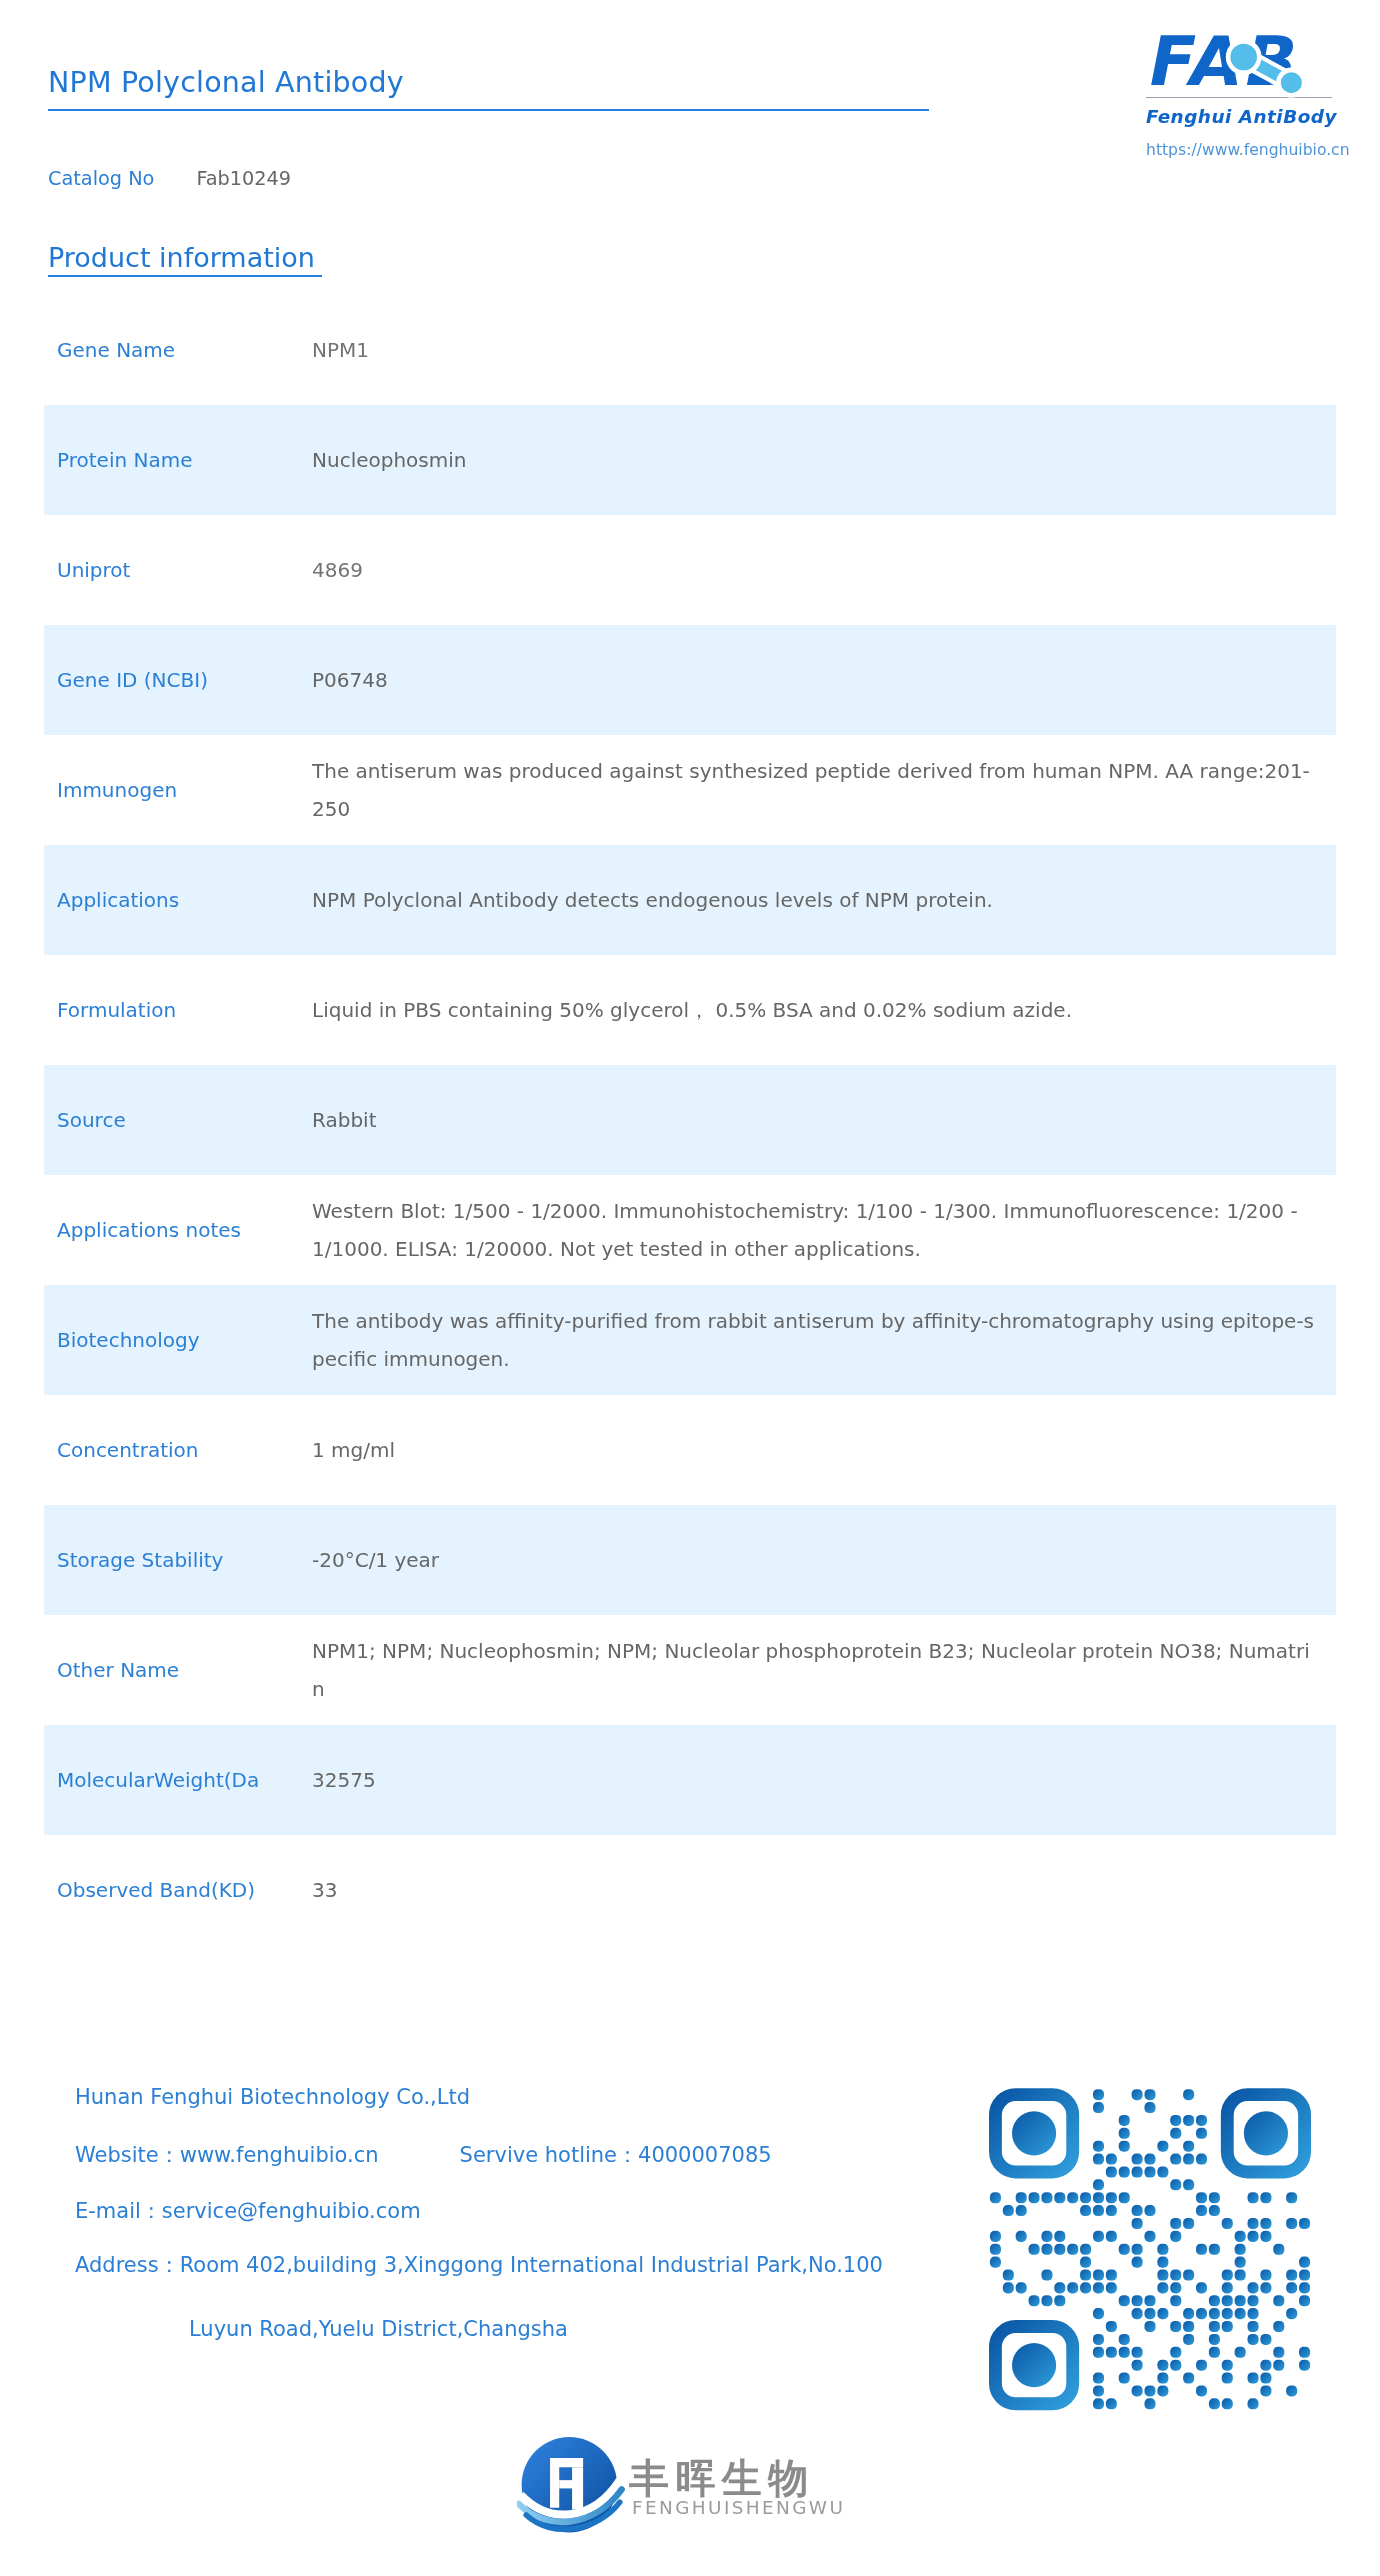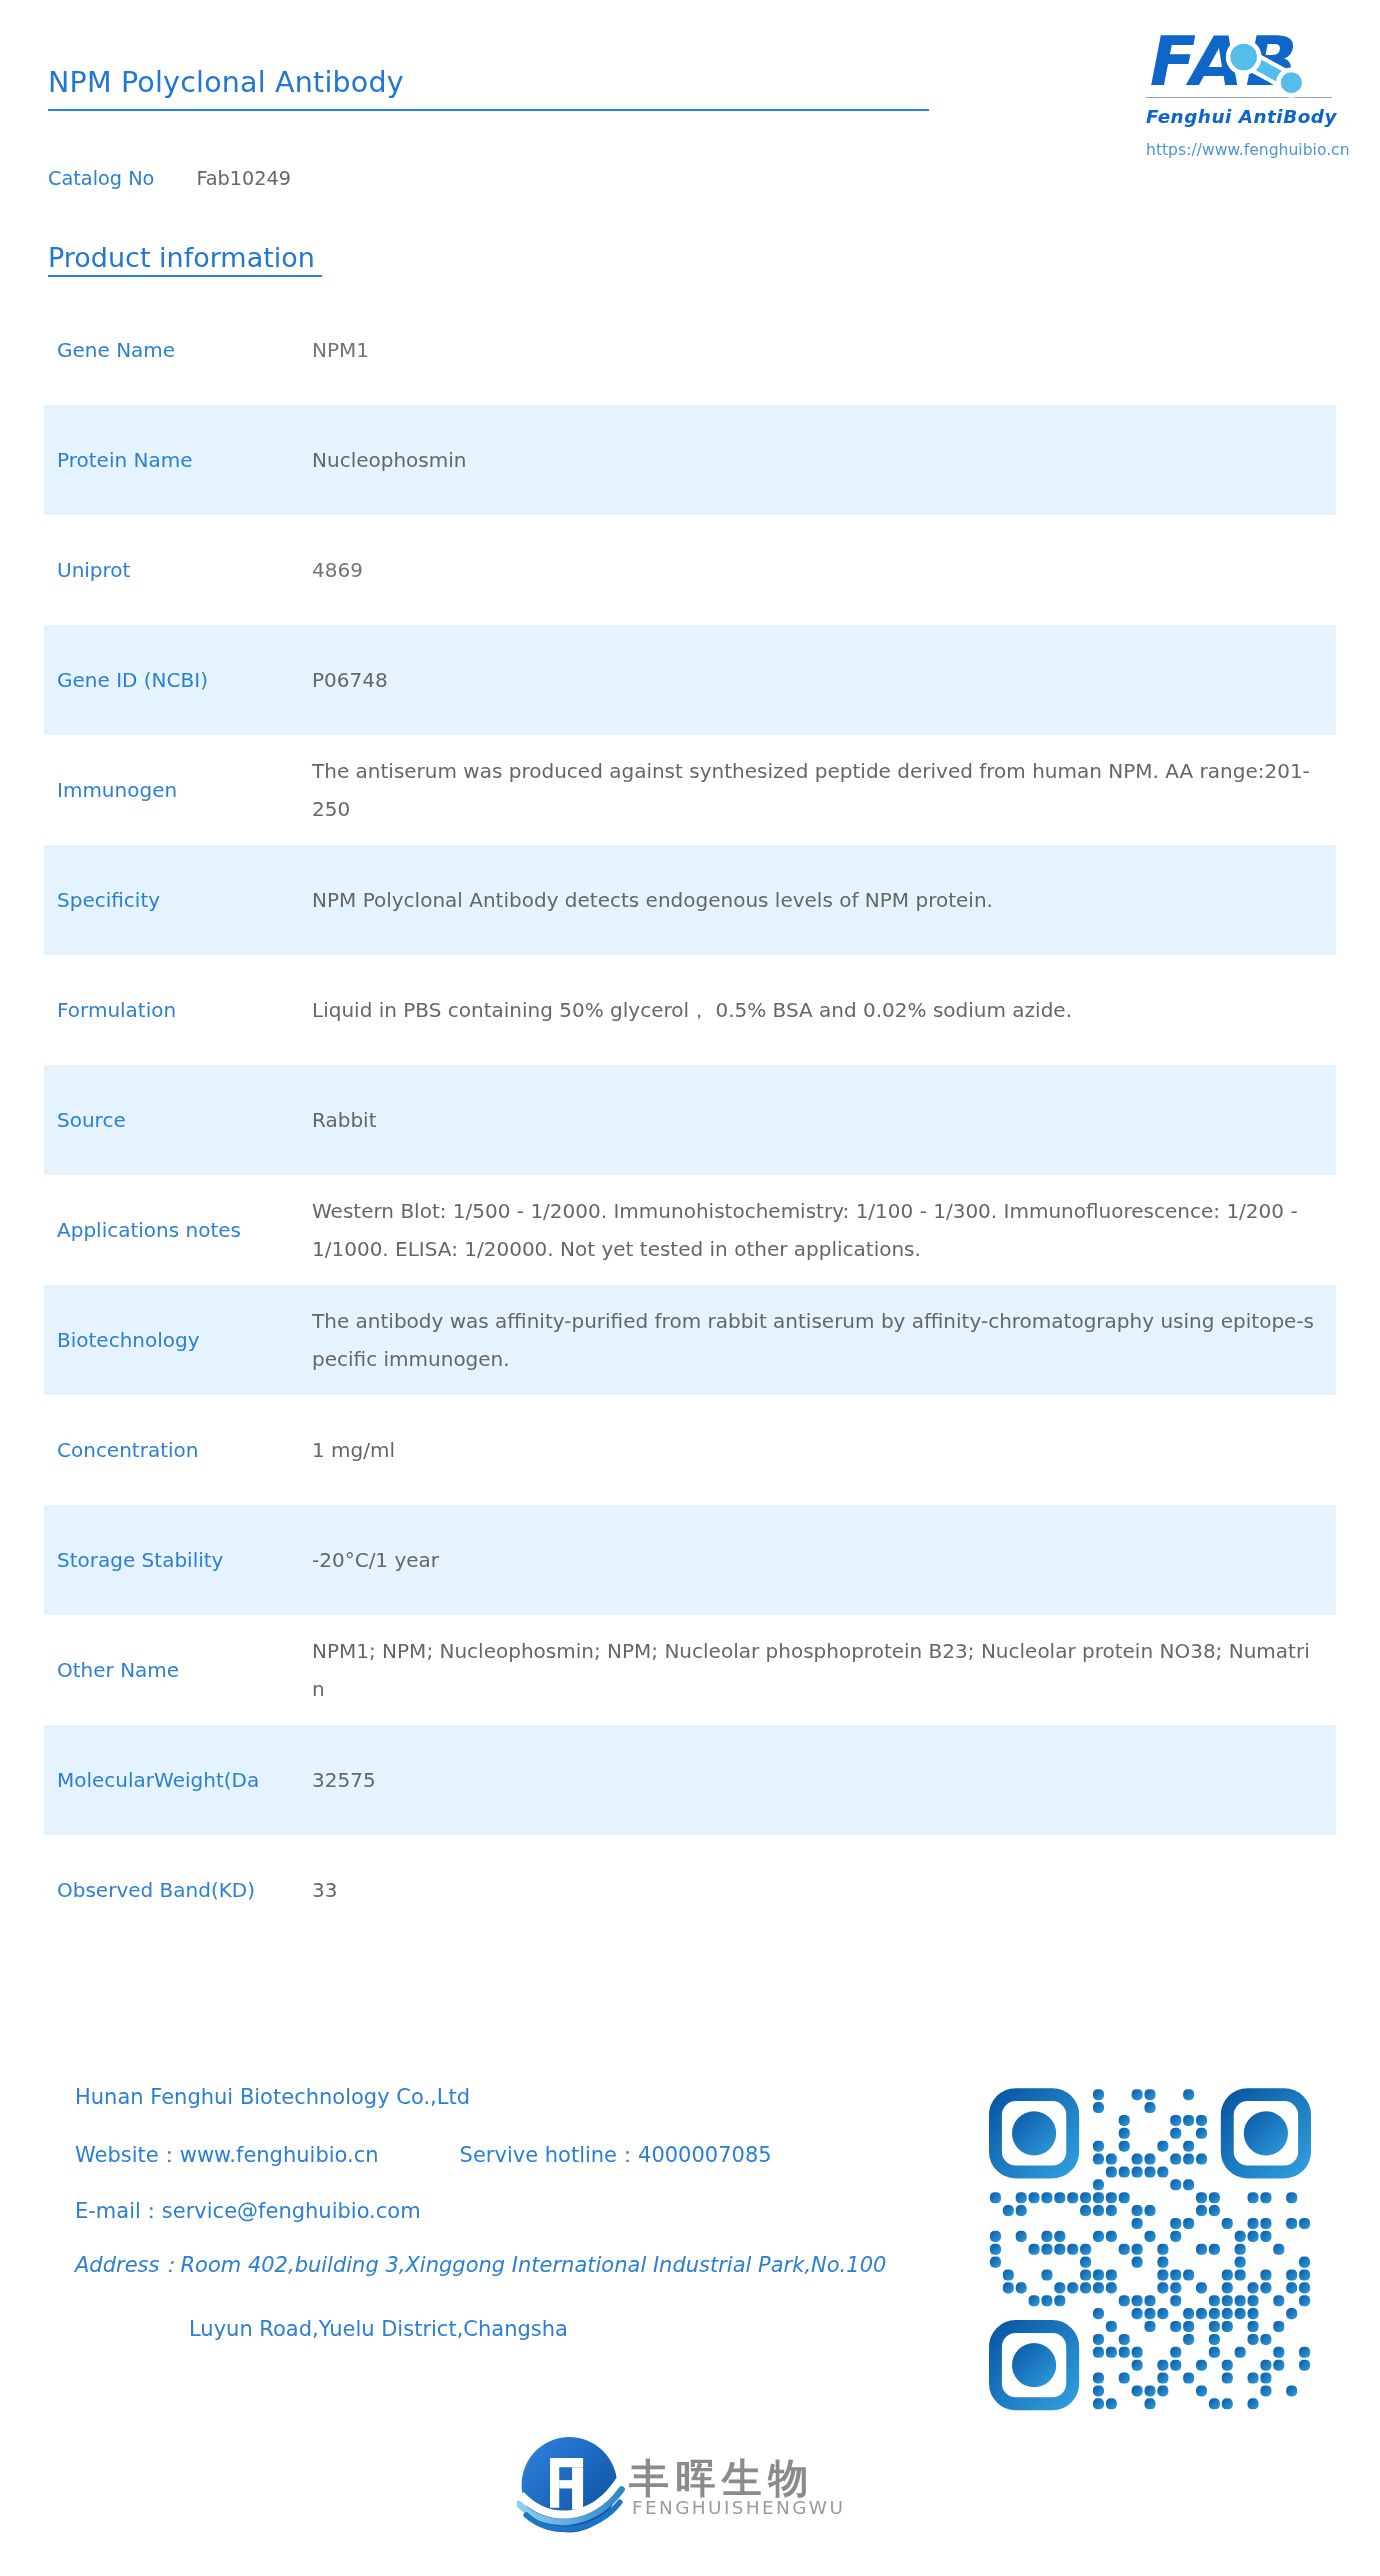--- a/index.html
+++ b/index.html
@@ -37,21 +37,21 @@
   .row:nth-child(even) { background:#e4f3fd; }
   .row-label { flex:none; width:268px; padding-left:13px; font-size:20px; color:#2b7fd4; line-height:28px; }
   .row-value { width:1011px; padding-right:8.3px; font-size:20px; color:#666666; line-height:38px; word-break:break-all; }
   .row-value.link { color:#737373; }
 
   
   .f-line { position:absolute; font-size:21px; color:#2b7fd4; white-space:nowrap; }
   .f-company  { left:75px;  top:2085px;text-align:right; }
   .f-website  { left:75px;  top:2141px; }
   .f-email    { left:75px;  top:2197px; }
-  .f-address1 { left:75px;  top:2251px;font-style:italic; }
+  .f-address1 { left:75px;  top:2251px; }
   .f-address2 { left:189px; top:2317px; }
   .f-hotline  { margin-left:81px; }
 
   .qr { position:absolute; left:989px; top:2088px; }
 
   
   .fh-logo { position:absolute; left:517px; top:2434px; }
   .fh-cn { position:absolute; left:629px; top:2451px; font-size:40px; font-weight:bold; color:#8b8b8b; letter-spacing:6.4px; white-space:nowrap; }
   .fh-en { position:absolute; left:632px; top:2497px; font-size:18.4px; color:#9b9b9b; letter-spacing:2.4px; white-space:nowrap; }
 </style>
@@ -98,21 +98,21 @@
     </div>
     <div class="row">
       <div class="row-label">Gene ID (NCBI)</div>
       <div class="row-value">P06748</div>
     </div>
     <div class="row">
       <div class="row-label">Immunogen</div>
       <div class="row-value">The antiserum was produced against synthesized peptide derived from human NPM. AA range:201-250</div>
     </div>
     <div class="row">
-      <div class="row-label">Specificity</div>
+      <div class="row-label">Applications</div>
       <div class="row-value">NPM Polyclonal Antibody detects endogenous levels of NPM protein.</div>
     </div>
     <div class="row">
       <div class="row-label">Formulation</div>
       <div class="row-value">Liquid in PBS containing 50% glycerol， 0.5% BSA and 0.02% sodium azide.</div>
     </div>
     <div class="row">
       <div class="row-label">Source</div>
       <div class="row-value">Rabbit</div>
     </div>

